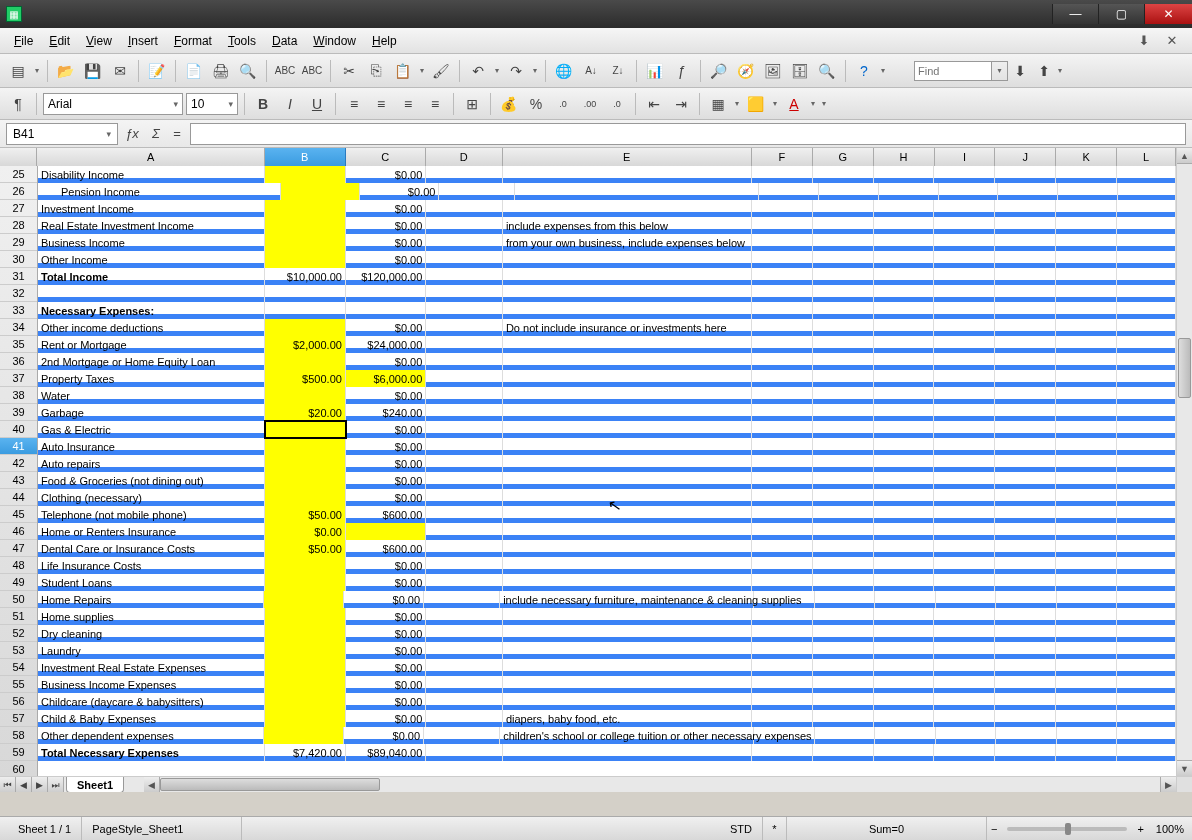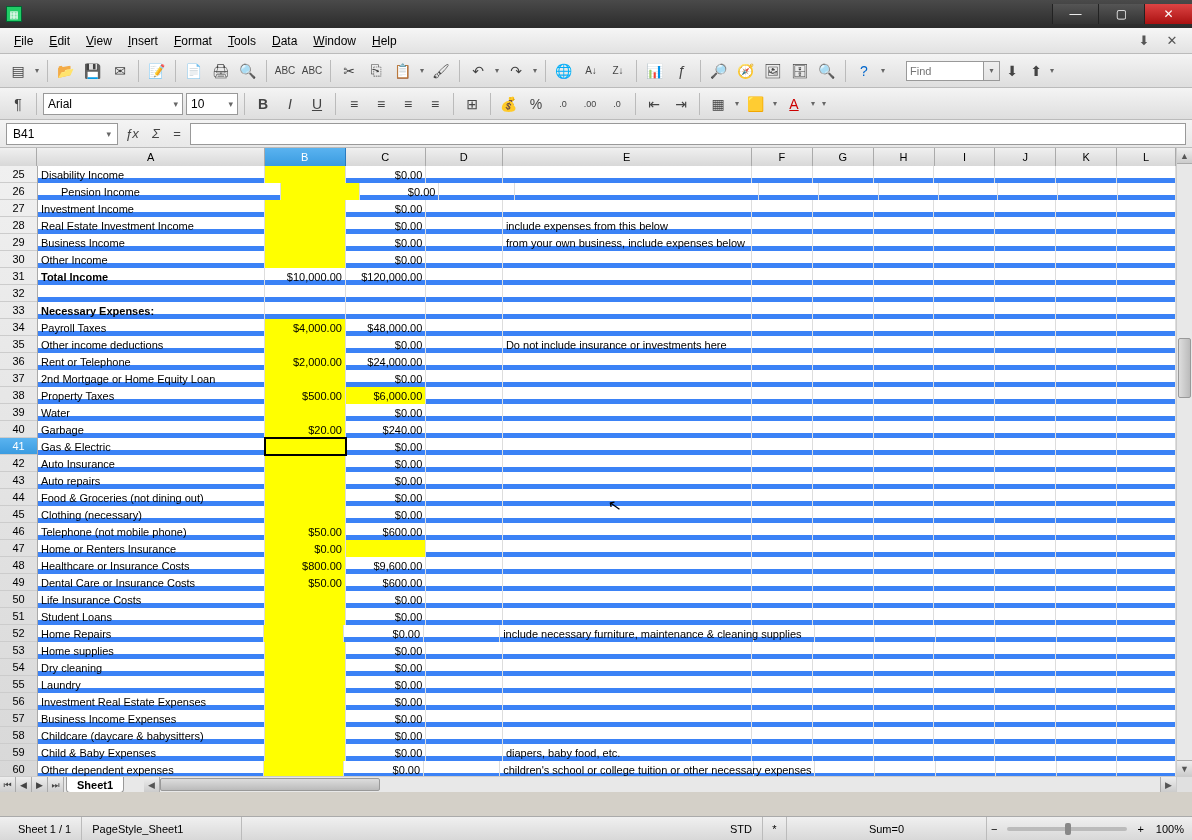--- a/index.html
+++ b/index.html
@@ -17,21 +17,21 @@
 .menubar .menuitem { padding: 3px 8px; cursor: default; }
 .menubar .menuitem u{text-decoration:underline;}
 .menubar .rbtns{margin-left:auto;display:flex;gap:12px;padding-right:6px;}
 .menubar .ricon{width:16px;height:16px;display:inline-flex;align-items:center;justify-content:center;font-size:13px;color:#555;}
 
 
 .toolbar { height: 34px; background: linear-gradient(#f4f4f4,#dedede); border-bottom: 1px solid #bbb; display: flex; align-items: center; padding: 0 6px; gap: 3px;}
 .tbtn { width: 24px; height: 24px; display:inline-flex;align-items:center;justify-content:center; font-size:14px; color:#444; border:1px solid transparent; border-radius:2px;}
 .tsep { width:1px; height:22px; background:#bbb; margin:0 3px;}
 .tdrop{width:8px;font-size:8px;color:#666;display:inline-flex;align-items:center;justify-content:center;}
-.findbox { margin-left:16px; display:flex;align-items:center; }
+.findbox { margin-left:24px; display:flex;align-items:center; }
 .findbox input{width:78px;height:20px;font-size:11px;border:1px solid #999;padding:0 3px;color:#777;}
 
 
 .fmtbar { height: 32px; background: linear-gradient(#f4f4f4,#dedede); border-bottom: 1px solid #bbb; display:flex; align-items:center; padding:0 6px; gap:3px;}
 .combo { height:22px; border:1px solid #999; background:#fff; display:flex;align-items:center; font-size:12px; padding:0 4px; }
 .combo .cdrop{margin-left:auto;font-size:9px;color:#666;padding-left:4px;}
 .fontname{width:140px;} .fontsize{width:52px;}
 
 
 .formulabar { height: 28px; background: linear-gradient(#f4f4f4,#e8e8e8); border-bottom:1px solid #bbb; display:flex; align-items:center; padding:0 6px; gap:4px;}
@@ -387,49 +387,35 @@
         <div class="cell cE" style="width: 254px;"></div>
         <div class="cell cF" style="width: 62px;"></div>
         <div class="cell cG" style="width: 62px;"></div>
         <div class="cell cH" style="width: 62px;"></div>
         <div class="cell cI" style="width: 62px;"></div>
         <div class="cell cJ" style="width: 62px;"></div>
         <div class="cell cK" style="width: 62px;"></div>
         <div class="cell cL" style="width: 60px;"></div>
       </div>
       <div class="row">
-        <div class="cell cA" style="width: 232px;">Payroll Taxes</div>
-        <div class="cell cB r yl" style="width: 82px;">$4,000.00</div>
-        <div class="cell cC r" style="width: 82px;">$48,000.00</div>
-        <div class="cell cD" style="width: 78px;"></div>
-        <div class="cell cE" style="width: 254px;"></div>
-        <div class="cell cF" style="width: 62px;"></div>
-        <div class="cell cG" style="width: 62px;"></div>
-        <div class="cell cH" style="width: 62px;"></div>
-        <div class="cell cI" style="width: 62px;"></div>
-        <div class="cell cJ" style="width: 62px;"></div>
-        <div class="cell cK" style="width: 62px;"></div>
-        <div class="cell cL" style="width: 60px;"></div>
-      </div>
-      <div class="row">
         <div class="cell cA" style="width: 232px;">Other income deductions</div>
         <div class="cell cB r yl" style="width: 82px;"></div>
         <div class="cell cC r" style="width: 82px;">$0.00</div>
         <div class="cell cD" style="width: 78px;"></div>
         <div class="cell cE" style="width: 254px;">Do not include insurance or investments here</div>
         <div class="cell cF" style="width: 62px;"></div>
         <div class="cell cG" style="width: 62px;"></div>
         <div class="cell cH" style="width: 62px;"></div>
         <div class="cell cI" style="width: 62px;"></div>
         <div class="cell cJ" style="width: 62px;"></div>
         <div class="cell cK" style="width: 62px;"></div>
         <div class="cell cL" style="width: 60px;"></div>
       </div>
       <div class="row">
-        <div class="cell cA" style="width: 232px;">Rent or Telephone</div>
+        <div class="cell cA" style="width: 232px;">Rent or Mortgage</div>
         <div class="cell cB r yl" style="width: 82px;">$2,000.00</div>
         <div class="cell cC r" style="width: 82px;">$24,000.00</div>
         <div class="cell cD" style="width: 78px;"></div>
         <div class="cell cE" style="width: 254px;"></div>
         <div class="cell cF" style="width: 62px;"></div>
         <div class="cell cG" style="width: 62px;"></div>
         <div class="cell cH" style="width: 62px;"></div>
         <div class="cell cI" style="width: 62px;"></div>
         <div class="cell cJ" style="width: 62px;"></div>
         <div class="cell cK" style="width: 62px;"></div>
@@ -572,34 +558,20 @@
         <div class="cell cH" style="width: 62px;"></div>
         <div class="cell cI" style="width: 62px;"></div>
         <div class="cell cJ" style="width: 62px;"></div>
         <div class="cell cK" style="width: 62px;"></div>
         <div class="cell cL" style="width: 60px;"></div>
       </div>
       <div class="row">
         <div class="cell cA" style="width: 232px;">Home or Renters Insurance</div>
         <div class="cell cB r yl" style="width: 82px;">$0.00</div>
         <div class="cell cC r yl" style="width: 82px;"></div>
-        <div class="cell cD" style="width: 78px;"></div>
-        <div class="cell cE" style="width: 254px;"></div>
-        <div class="cell cF" style="width: 62px;"></div>
-        <div class="cell cG" style="width: 62px;"></div>
-        <div class="cell cH" style="width: 62px;"></div>
-        <div class="cell cI" style="width: 62px;"></div>
-        <div class="cell cJ" style="width: 62px;"></div>
-        <div class="cell cK" style="width: 62px;"></div>
-        <div class="cell cL" style="width: 60px;"></div>
-      </div>
-      <div class="row">
-        <div class="cell cA" style="width: 232px;">Healthcare or Insurance Costs</div>
-        <div class="cell cB r yl" style="width: 82px;">$800.00</div>
-        <div class="cell cC r" style="width: 82px;">$9,600.00</div>
         <div class="cell cD" style="width: 78px;"></div>
         <div class="cell cE" style="width: 254px;"></div>
         <div class="cell cF" style="width: 62px;"></div>
         <div class="cell cG" style="width: 62px;"></div>
         <div class="cell cH" style="width: 62px;"></div>
         <div class="cell cI" style="width: 62px;"></div>
         <div class="cell cJ" style="width: 62px;"></div>
         <div class="cell cK" style="width: 62px;"></div>
         <div class="cell cL" style="width: 60px;"></div>
       </div>

